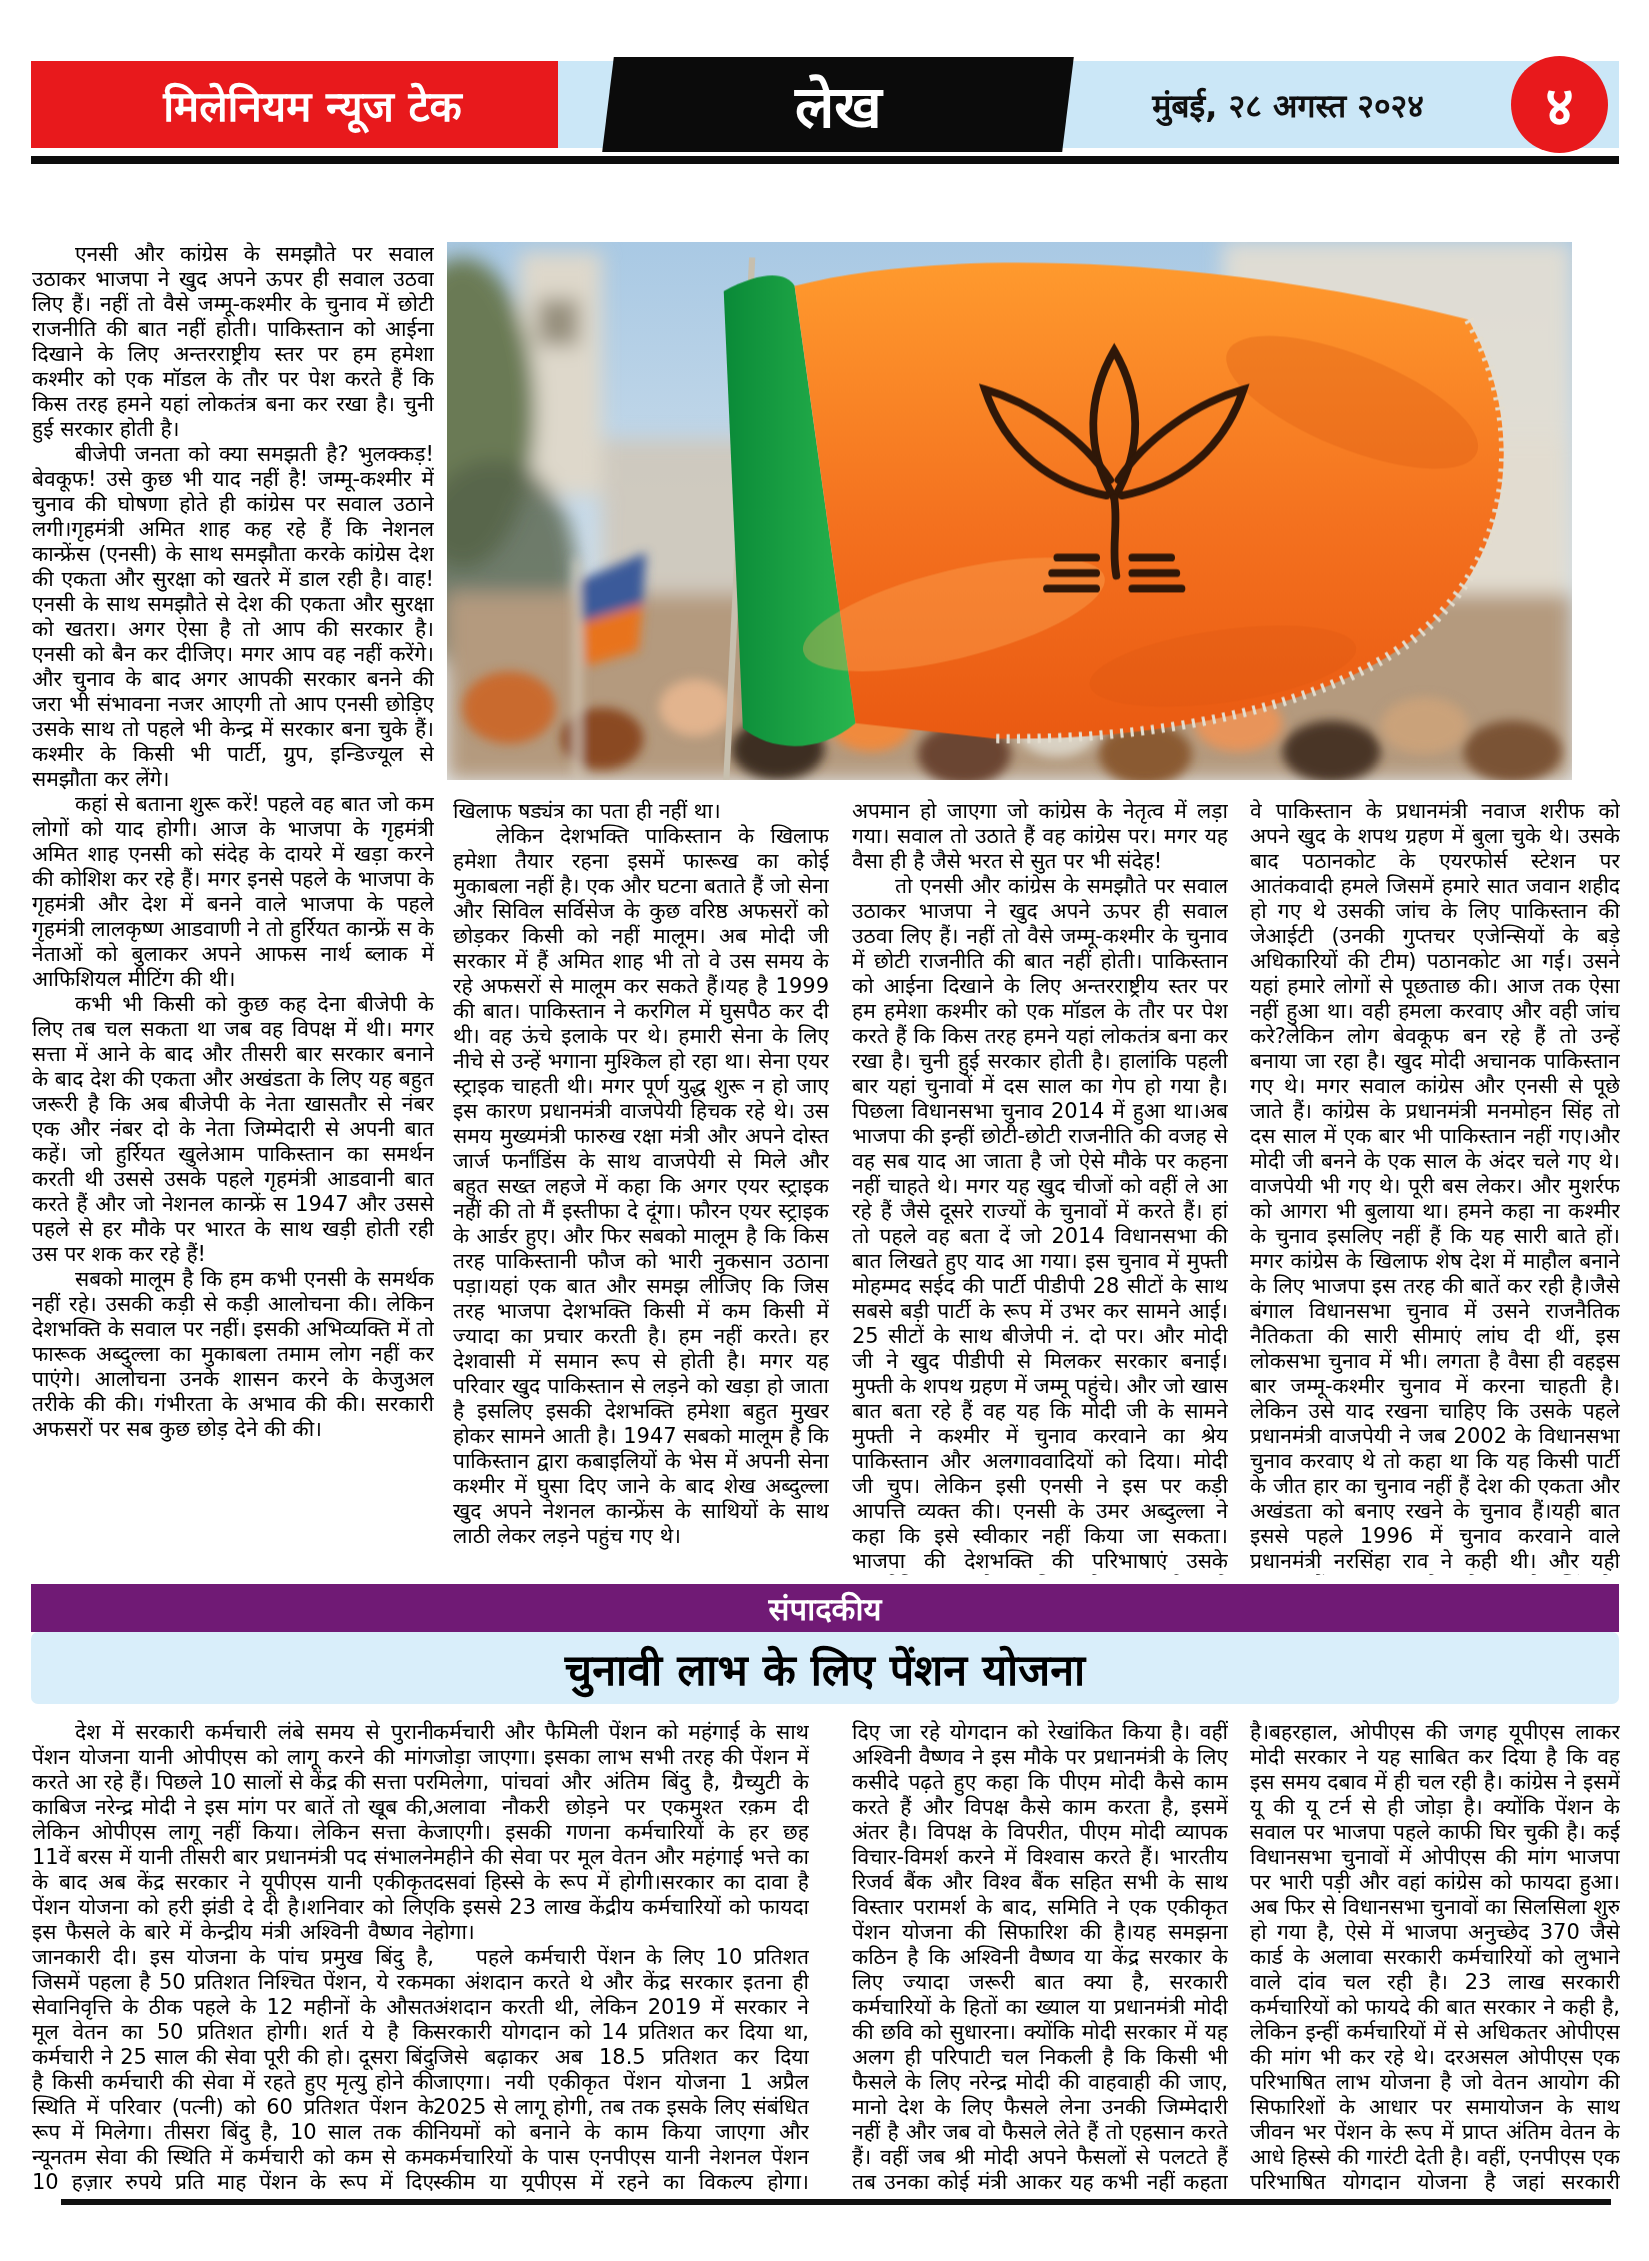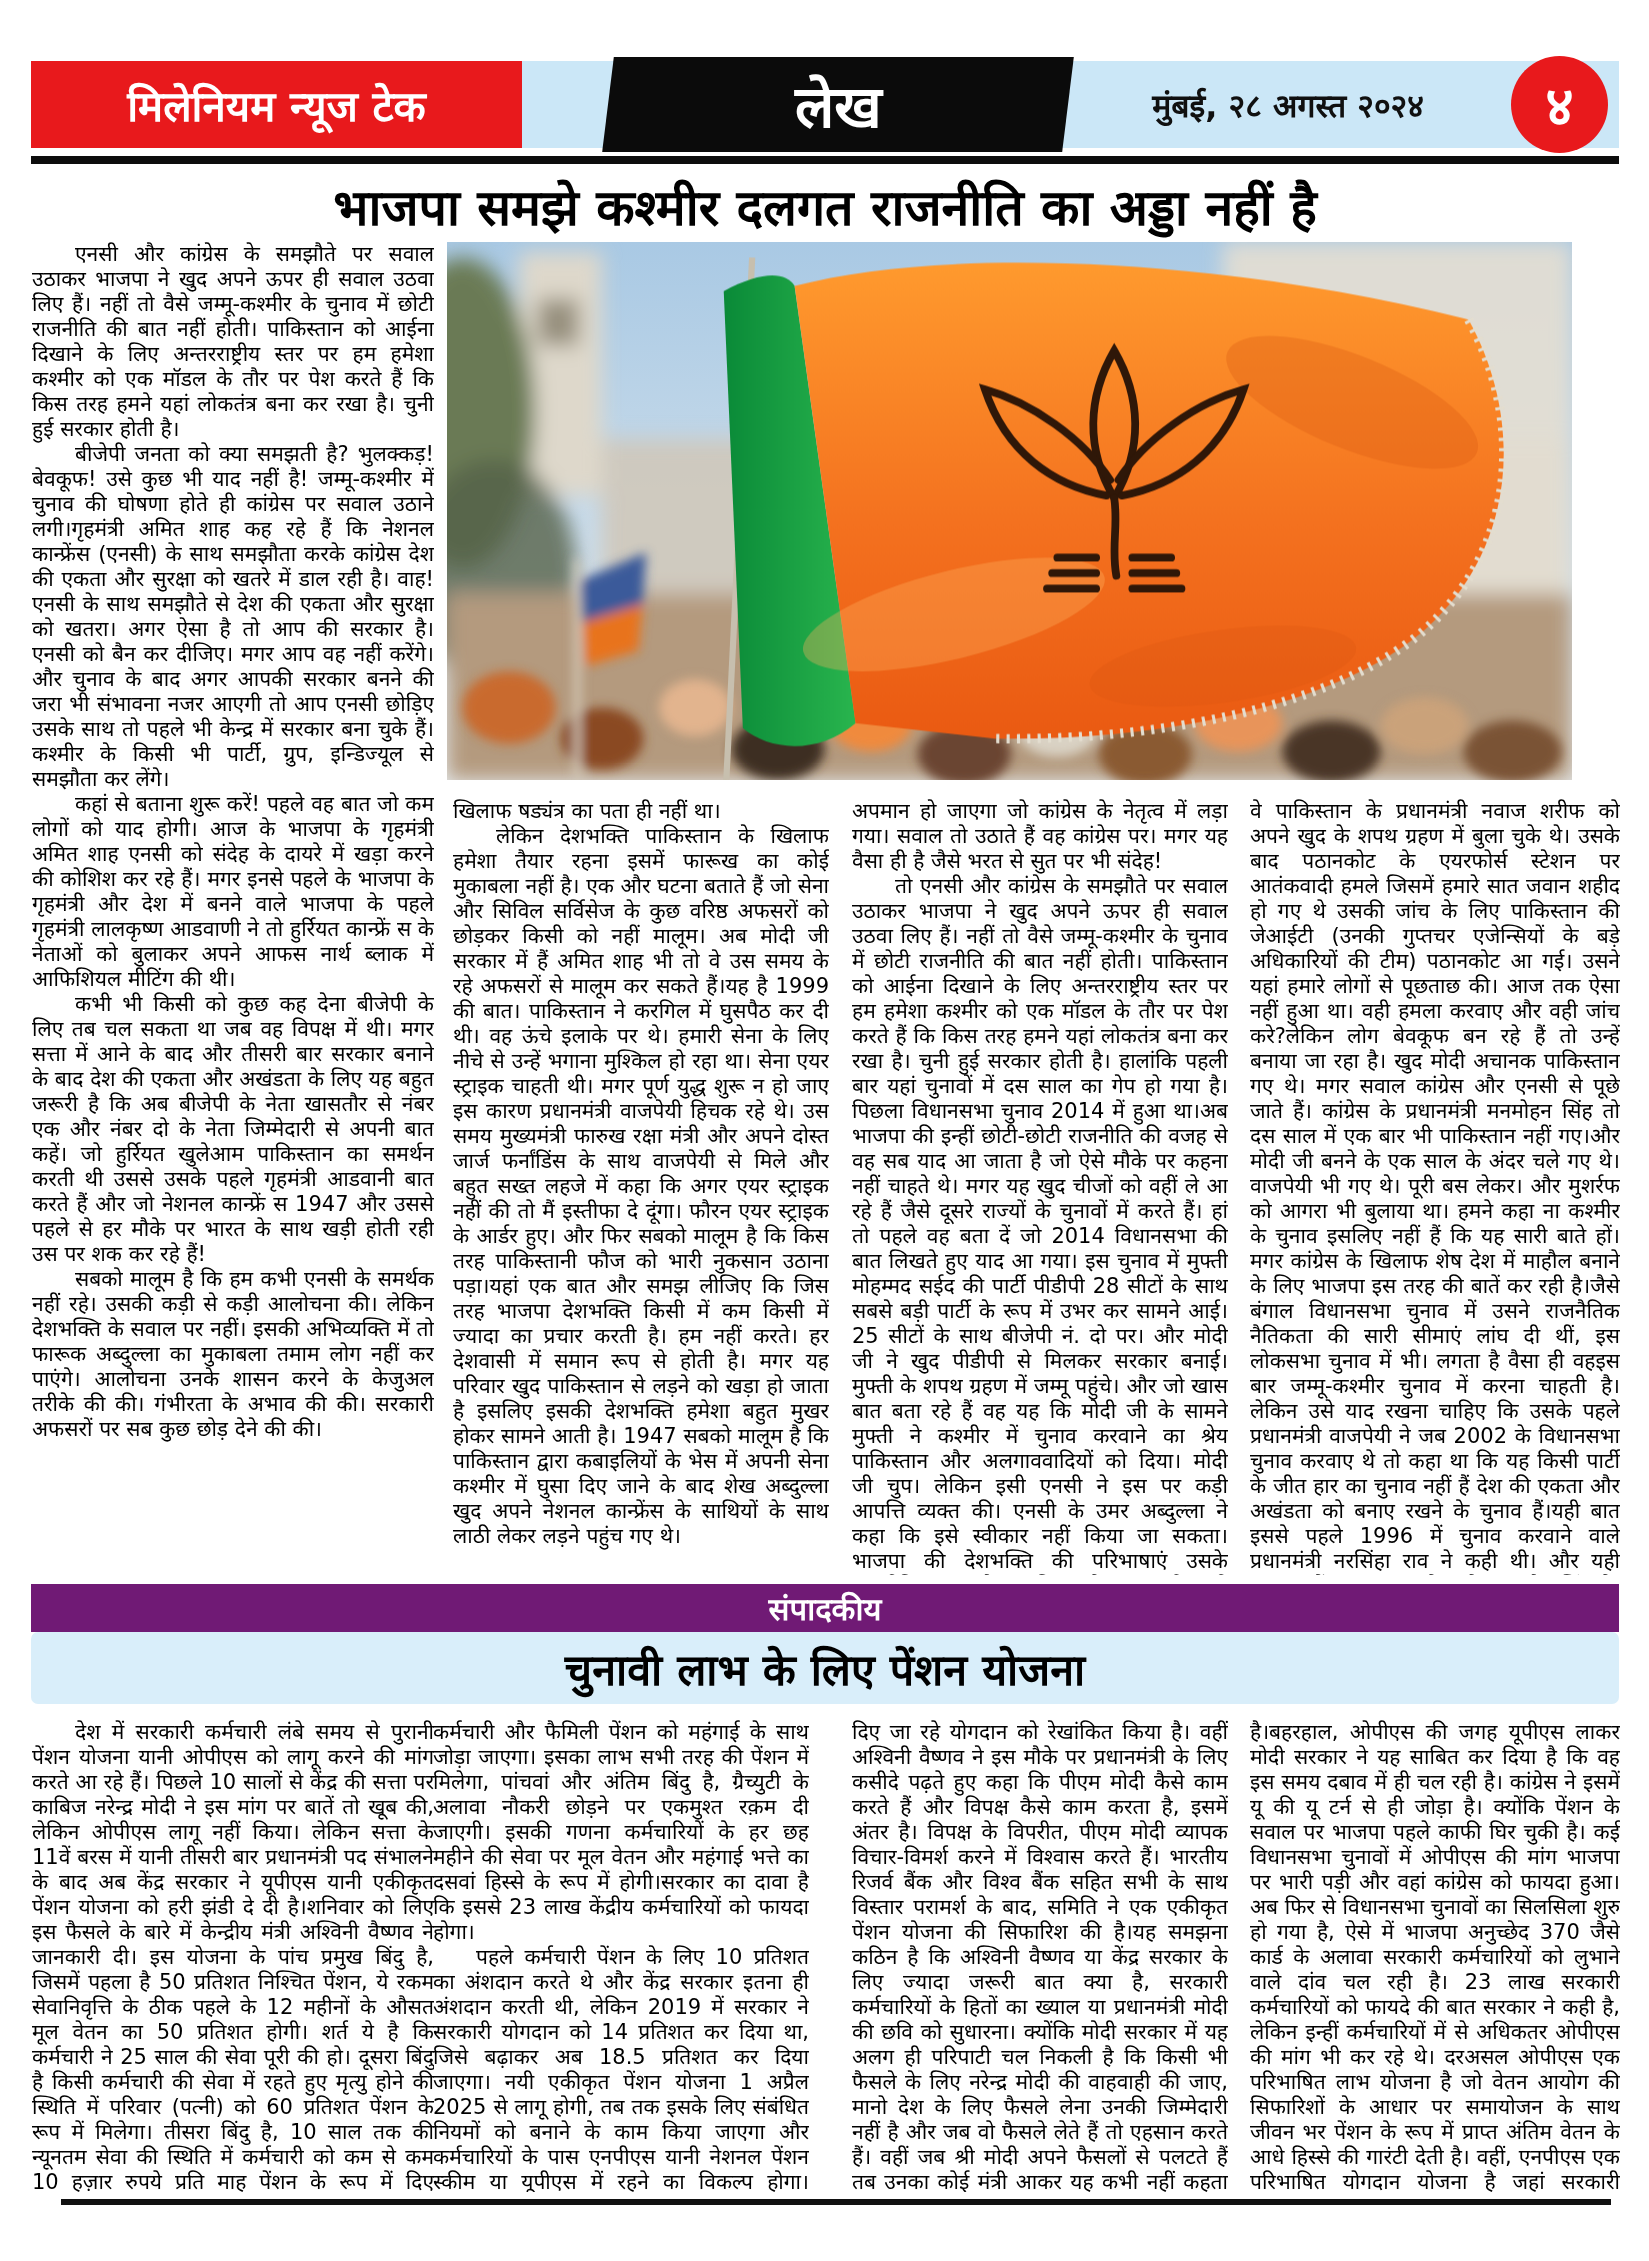--- a/index.html
+++ b/index.html
@@ -3,21 +3,21 @@
 <meta charset="utf-8">
 <style>
   html,body { margin:0; padding:0; background:#ffffff; }
   .page {
     position:relative; width:1650px; height:2261px; background:#ffffff;
     font-family:"DejaVu Sans", sans-serif; color:#000; overflow:hidden;
   }
   
   .header-band { position:absolute; left:31px; top:61px; width:1588px; height:87px; background:#cbe7f7; }
   .masthead { position:absolute; left:0; top:0; width:491px; height:100%; background:#e8191c;
-    display:flex; align-items:center; justify-content:center; }
+    display:flex; align-items:center; justify-content:center;padding-left:36px; }
   .masthead span { color:#fff; font-weight:bold; font-size:42px; white-space:nowrap; }
   .section-tag { position:absolute; left:577px; top:-4.1px; width:460px; height:95px; background:#0b0b0b;
     transform:skewX(-7deg); display:flex; align-items:center; justify-content:center; }
   .section-tag span { color:#fff; font-weight:bold; font-size:58px; transform:skewX(7deg); }
   .dateline { position:absolute; left:1050px; top:0; width:414px; height:100%;
     display:flex; align-items:center; justify-content:center; font-size:32px; font-weight:bold; color:#101010; white-space:nowrap; }
   .page-badge { position:absolute; left:1480px; top:-5.2px; width:97px; height:97px; background:#e8191c;
     border-radius:50%; display:flex; align-items:center; justify-content:center; }
   .page-badge span { color:#fff; font-size:54px; font-weight:bold; }
   .rule-top { position:absolute; left:31px; top:156px; width:1588px; height:8.3px; background:#0d0d0d; }
@@ -59,21 +59,20 @@
     <div class="section-tag">
       <span>लेख</span>
     </div>
     <div class="dateline">मुंबई, २८ अगस्त २०२४</div>
     <div class="page-badge">
       <span>४</span>
     </div>
   </div>
   <div class="rule-top"></div>
 
-  <h1 class="headline">भाजपा समझे कश्मीर दलगत राजनीति का अड्डा नहीं है</h1>
 
   <div class="photo">
     <svg viewBox="0 0 2175 1040" preserveAspectRatio="none">
       <defs>
         <linearGradient id="sky" x1="0" y1="0" x2="0" y2="1">
           <stop offset="0" stop-color="#a9c9e4"></stop>
             <stop offset="1" stop-color="#e6ecef"></stop>
         </linearGradient>
         <linearGradient id="grn" x1="0" y1="0" x2="1" y2="0">
           <stop offset="0" stop-color="#0a8a38"></stop>

